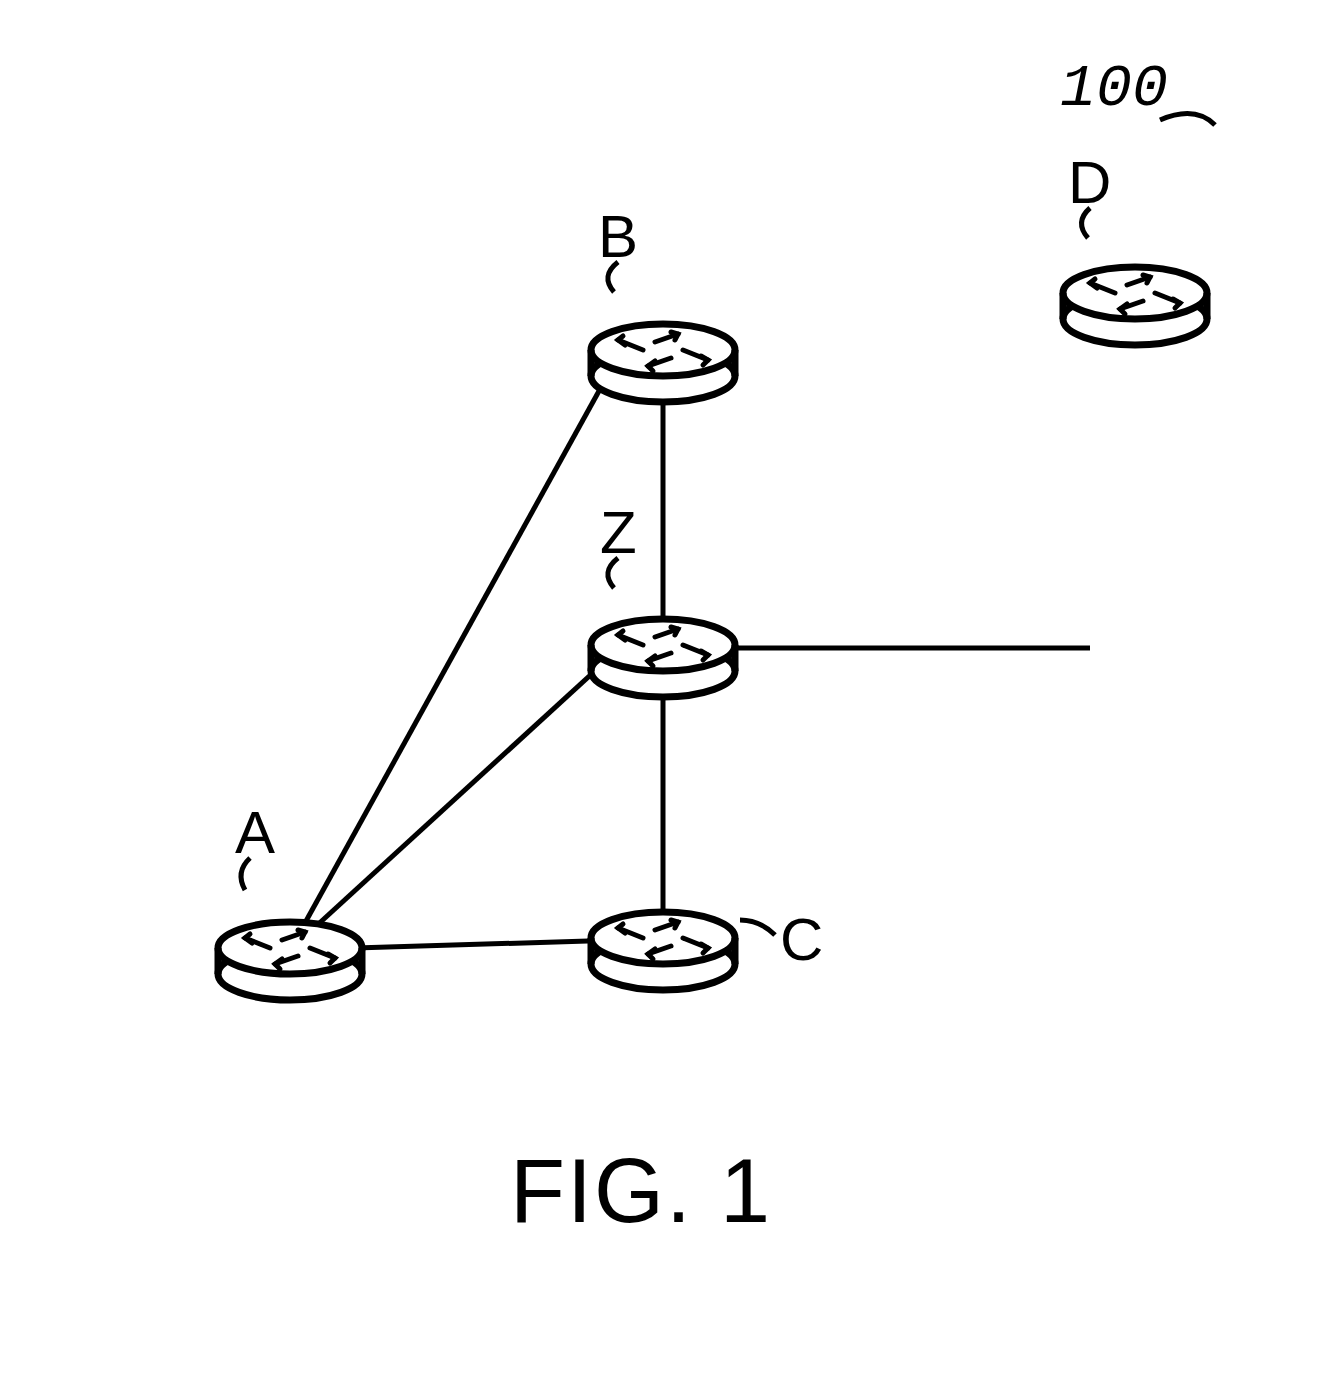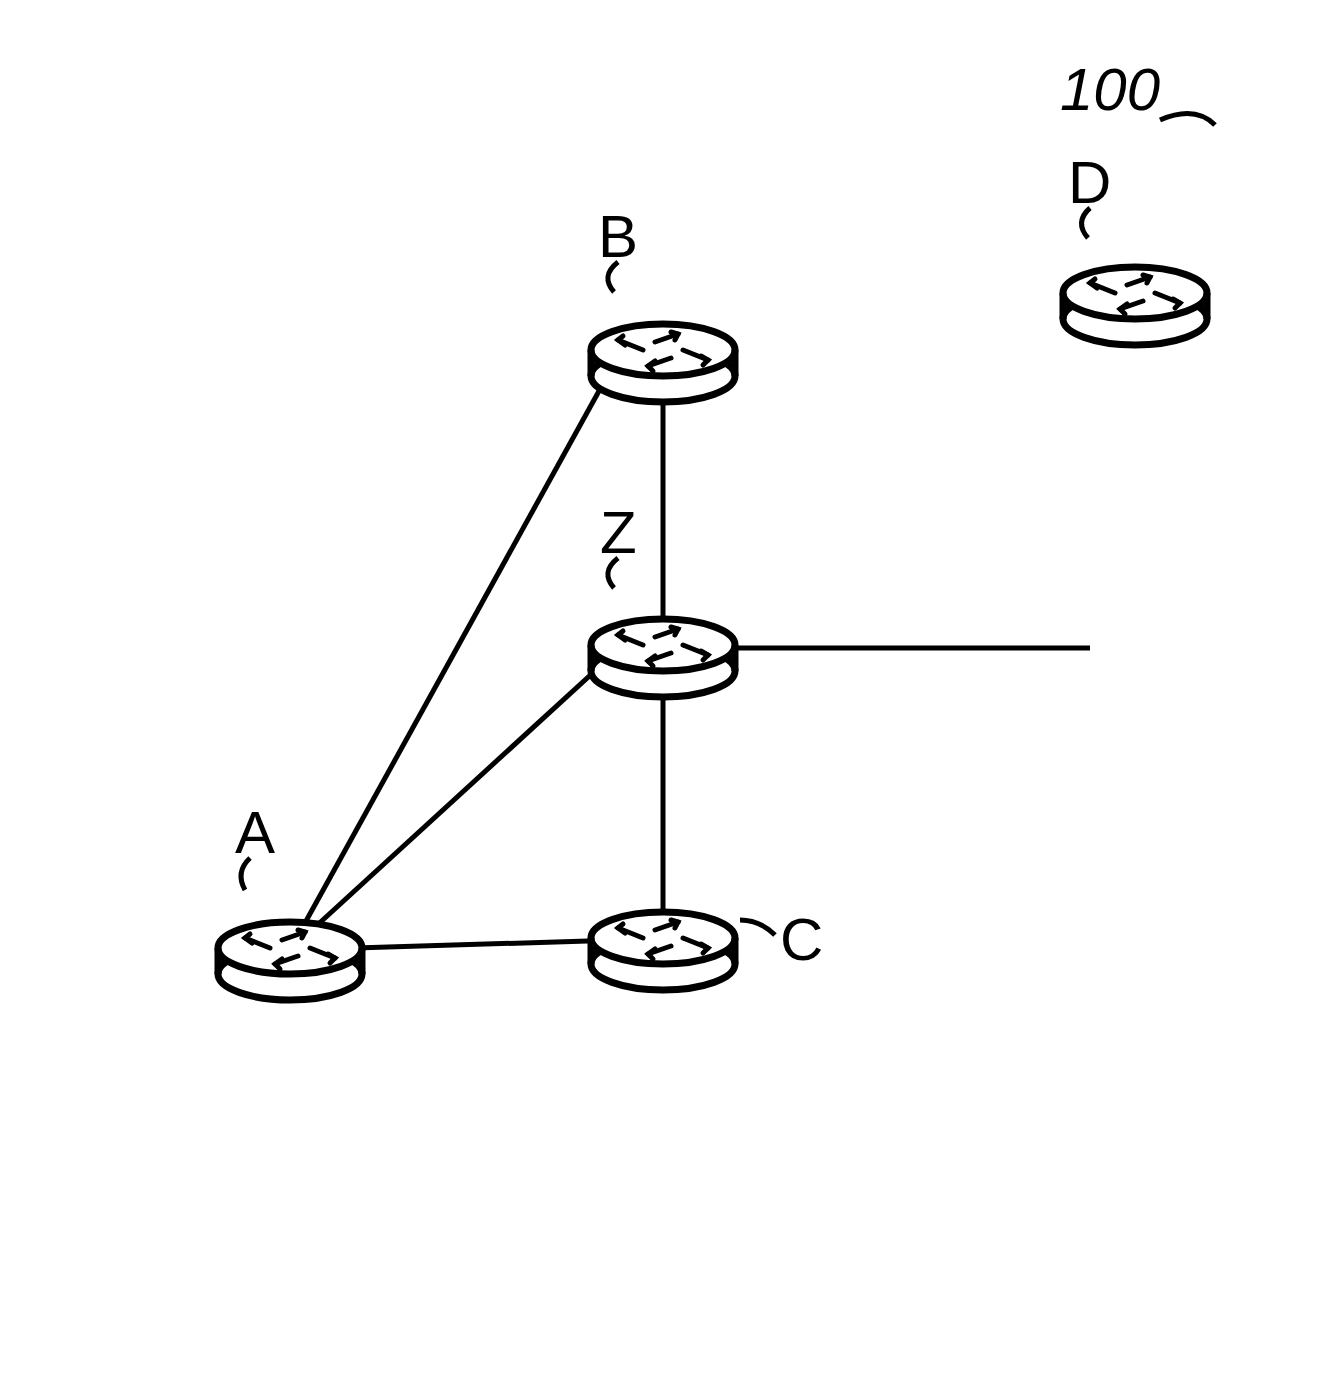--- a/index.html
+++ b/index.html
@@ -26,20 +26,21 @@
     font-size: 60px;
     font-weight: 500;
     color: #000;
     white-space: nowrap;
   }
   .ref-label {
     position: absolute;
     font-size: 60px;
     font-style: italic;
     color: #000;
+    font-family: Liberation Mono, monospace;
   }
   .fig-label {
     position: absolute;
     font-size: 90px;
     font-weight: 400;
     color: #000;
     letter-spacing: 2px;
   }
 </style>
 </head>
@@ -162,14 +163,15 @@
   </svg>
 
   <div class="node-label" style="left:235px; top:798px;">A</div>
   <div class="node-label" style="left:598px; top:202px;">B</div>
   <div class="node-label" style="left:600px; top:498px;">Z</div>
   <div class="node-label" style="left:780px; top:905px;">C</div>
   <div class="node-label" style="left:1068px; top:148px;">D</div>
 
   <div class="ref-label" style="left:1060px; top:55px;">100</div>
 
+  <div class="fig-label" style="left:510px; top:1140px;">FIG. 1</div>
 
 </div>
 
 </body></html>

